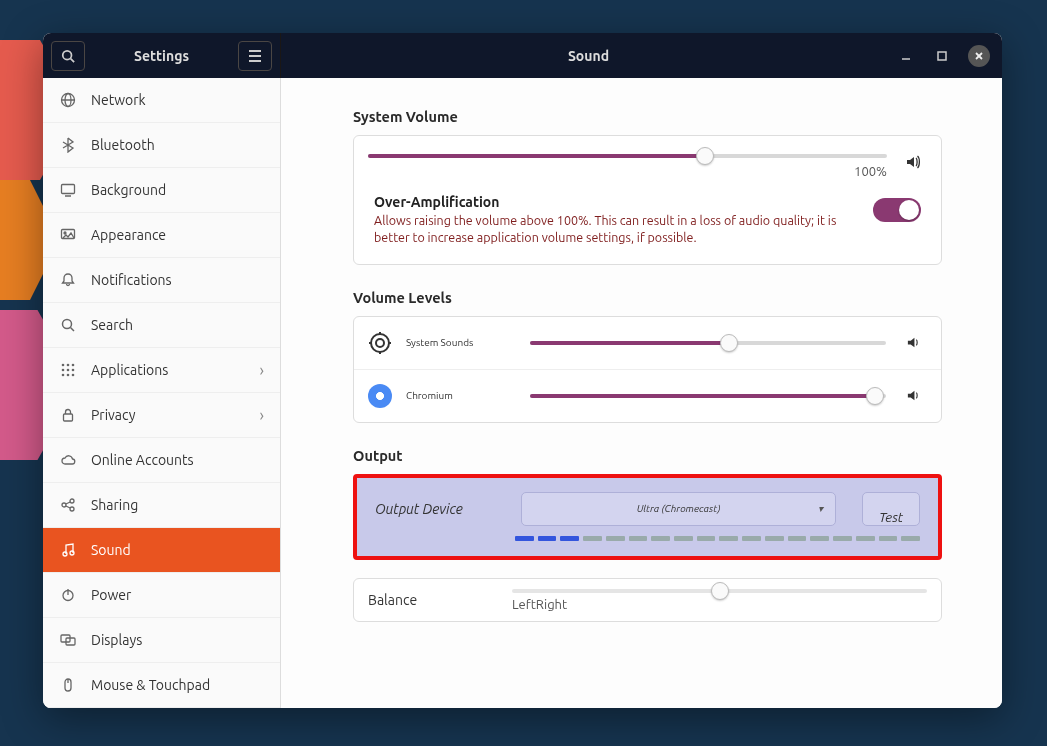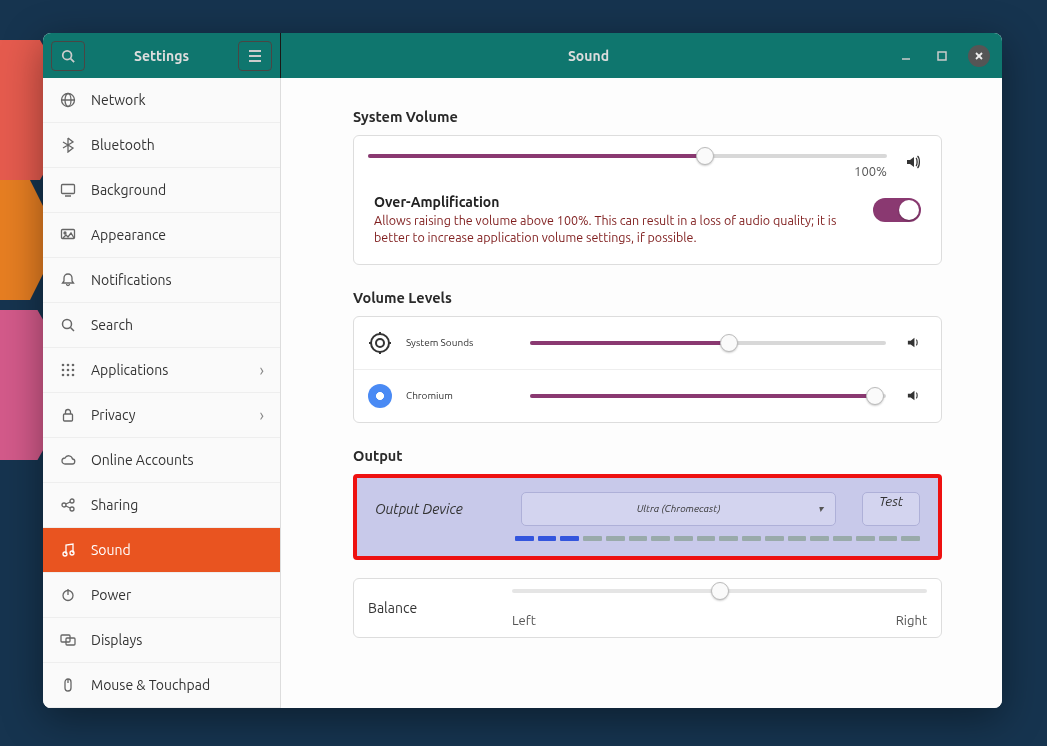--- a/index.html
+++ b/index.html
@@ -3,21 +3,21 @@
 <meta charset="utf-8">
 <style>
   * { box-sizing: border-box; margin: 0; padding: 0; font-family: Ubuntu, "Segoe UI", sans-serif; }
   body { background: #1a3a52; width: 1047px; height: 746px; overflow: hidden; position: relative; }
   .desktop-bg { position:absolute; inset:0; background:#16344f; overflow:hidden; }
   .hex { position:absolute; width:160px; height:140px; transform:rotate(0deg); }
   .hex1 { background:#e55b4e; top:40px; left:-80px; clip-path: polygon(25% 0%, 75% 0%, 100% 50%, 75% 100%, 25% 100%, 0% 50%); }
   .hex2 { background:#e67e22; top:180px; left:-60px; width:120px; height:120px; clip-path: polygon(25% 0%, 75% 0%, 100% 50%, 75% 100%, 25% 100%, 0% 50%);}
   .hex3 { background:#d35a8a; top:310px; left:-90px; width:170px; height:150px; clip-path: polygon(25% 0%, 75% 0%, 100% 50%, 75% 100%, 25% 100%, 0% 50%);}
   .window { position:absolute; left:43px; top:33px; width:959px; height:675px; background:#fff; border-radius:8px; box-shadow:0 10px 40px rgba(0,0,0,.4); display:flex; flex-direction:column; overflow:hidden; }
-  .titlebar { height:45px; background:#0f766e; display:flex; color:#ddd; }
+  .titlebar { height:45px; background:#0f172a; display:flex; color:#ddd; }
   .tb-left { width:238px; display:flex; align-items:center; border-right:1px solid #1a1716;}
   .tb-search { width:34px; height:30px; margin-left:8px; border:1px solid #4a4644; border-radius:4px; display:flex; align-items:center; justify-content:center;}
   .tb-title-left { flex:1; text-align:center; font-weight:600; font-size:14px; color:#ddd;}
   .tb-menu { width:34px; height:30px; margin-right:8px; border:1px solid #4a4644; border-radius:4px; display:flex; align-items:center; justify-content:center;}
   .tb-right { flex:1; display:flex; align-items:center; }
   .tb-title-right { flex:1; text-align:center; font-weight:600; font-size:14px; color:#ddd;}
   .win-controls { display:flex; gap:16px; padding-right:12px; align-items:center;}
   .win-btn { width:20px; height:20px; display:flex; align-items:center; justify-content:center; color:#ccc; font-size:11px;}
   .win-close { background:#555; border-radius:50%; width:22px; height:22px;}
   .body { flex:1; display:flex; overflow:hidden;}
@@ -47,27 +47,27 @@
   .vol-row:last-child { border-bottom:none;}
   .app-icon { width:24px; height:24px; border-radius:50%; display:flex; align-items:center; justify-content:center;}
   .chromium-icon { background:radial-gradient(circle at 50% 50%, #fff 22%, #4a8af4 24%, #4a8af4 100%); }
   .app-name { width:110px; font-size:10px; color:#333;}
   .vol-slider { flex:1;}
   .output-card { border:4px solid #e11; border-radius:4px; padding:14px 18px; position:relative; background:linear-gradient(#c8c9ea,#c8c9ea); margin-bottom:18px;}
   .output-row { display:flex; align-items:center; gap:26px;font-style:italic;}
   .output-label { font-size:14px; color:#333; width:120px;}
   .select { flex:1; height:34px; background:#d3d4ef; border:1px solid #aeb0d8; border-radius:5px; display:flex; align-items:center; justify-content:center; position:relative; font-size:10px; color:#333;}
   .select-caret { position:absolute; right:12px; color:#555;}
-  .test-btn { width:58px; height:34px; background:#d3d4ef; border:1px solid #aeb0d8; border-radius:5px; display:flex; align-items:flex-start; justify-content:center; font-size:13.5px; color:#333;}
+  .test-btn { width:58px; height:34px; background:#d3d4ef; border:1px solid #aeb0d8; border-radius:5px; display:flex; align-items:flex-end; justify-content:center; font-size:13.5px; color:#333;}
   .meter { margin-top:10px; height:6px; display:flex; gap:4px; padding-left:140px;}
   .meter-seg { flex:1; height:5px; background:#9aa; border-radius:1px;}
   .meter-seg.on { background:#3355dd;}
   .balance-row { display:flex; align-items:center; padding:10px 14px; gap:24px; border:1px solid #ddd; border-radius:6px; background:#fff;}
   .balance-slider-wrap { flex:1;}
-  .balance-labels { display:flex; justify-content:space-between; font-size:13px; color:#555; margin-top:20px;}
+  .balance-labels { display:flex; font-size:13px; color:#555; margin-top:4px;}
   svg { display:block; }
 </style>
 </head>
 <body>
 
 <div class="desktop-bg">
   <div class="hex hex1"></div>
   <div class="hex hex2"></div>
   <div class="hex hex3"></div>
 </div>

